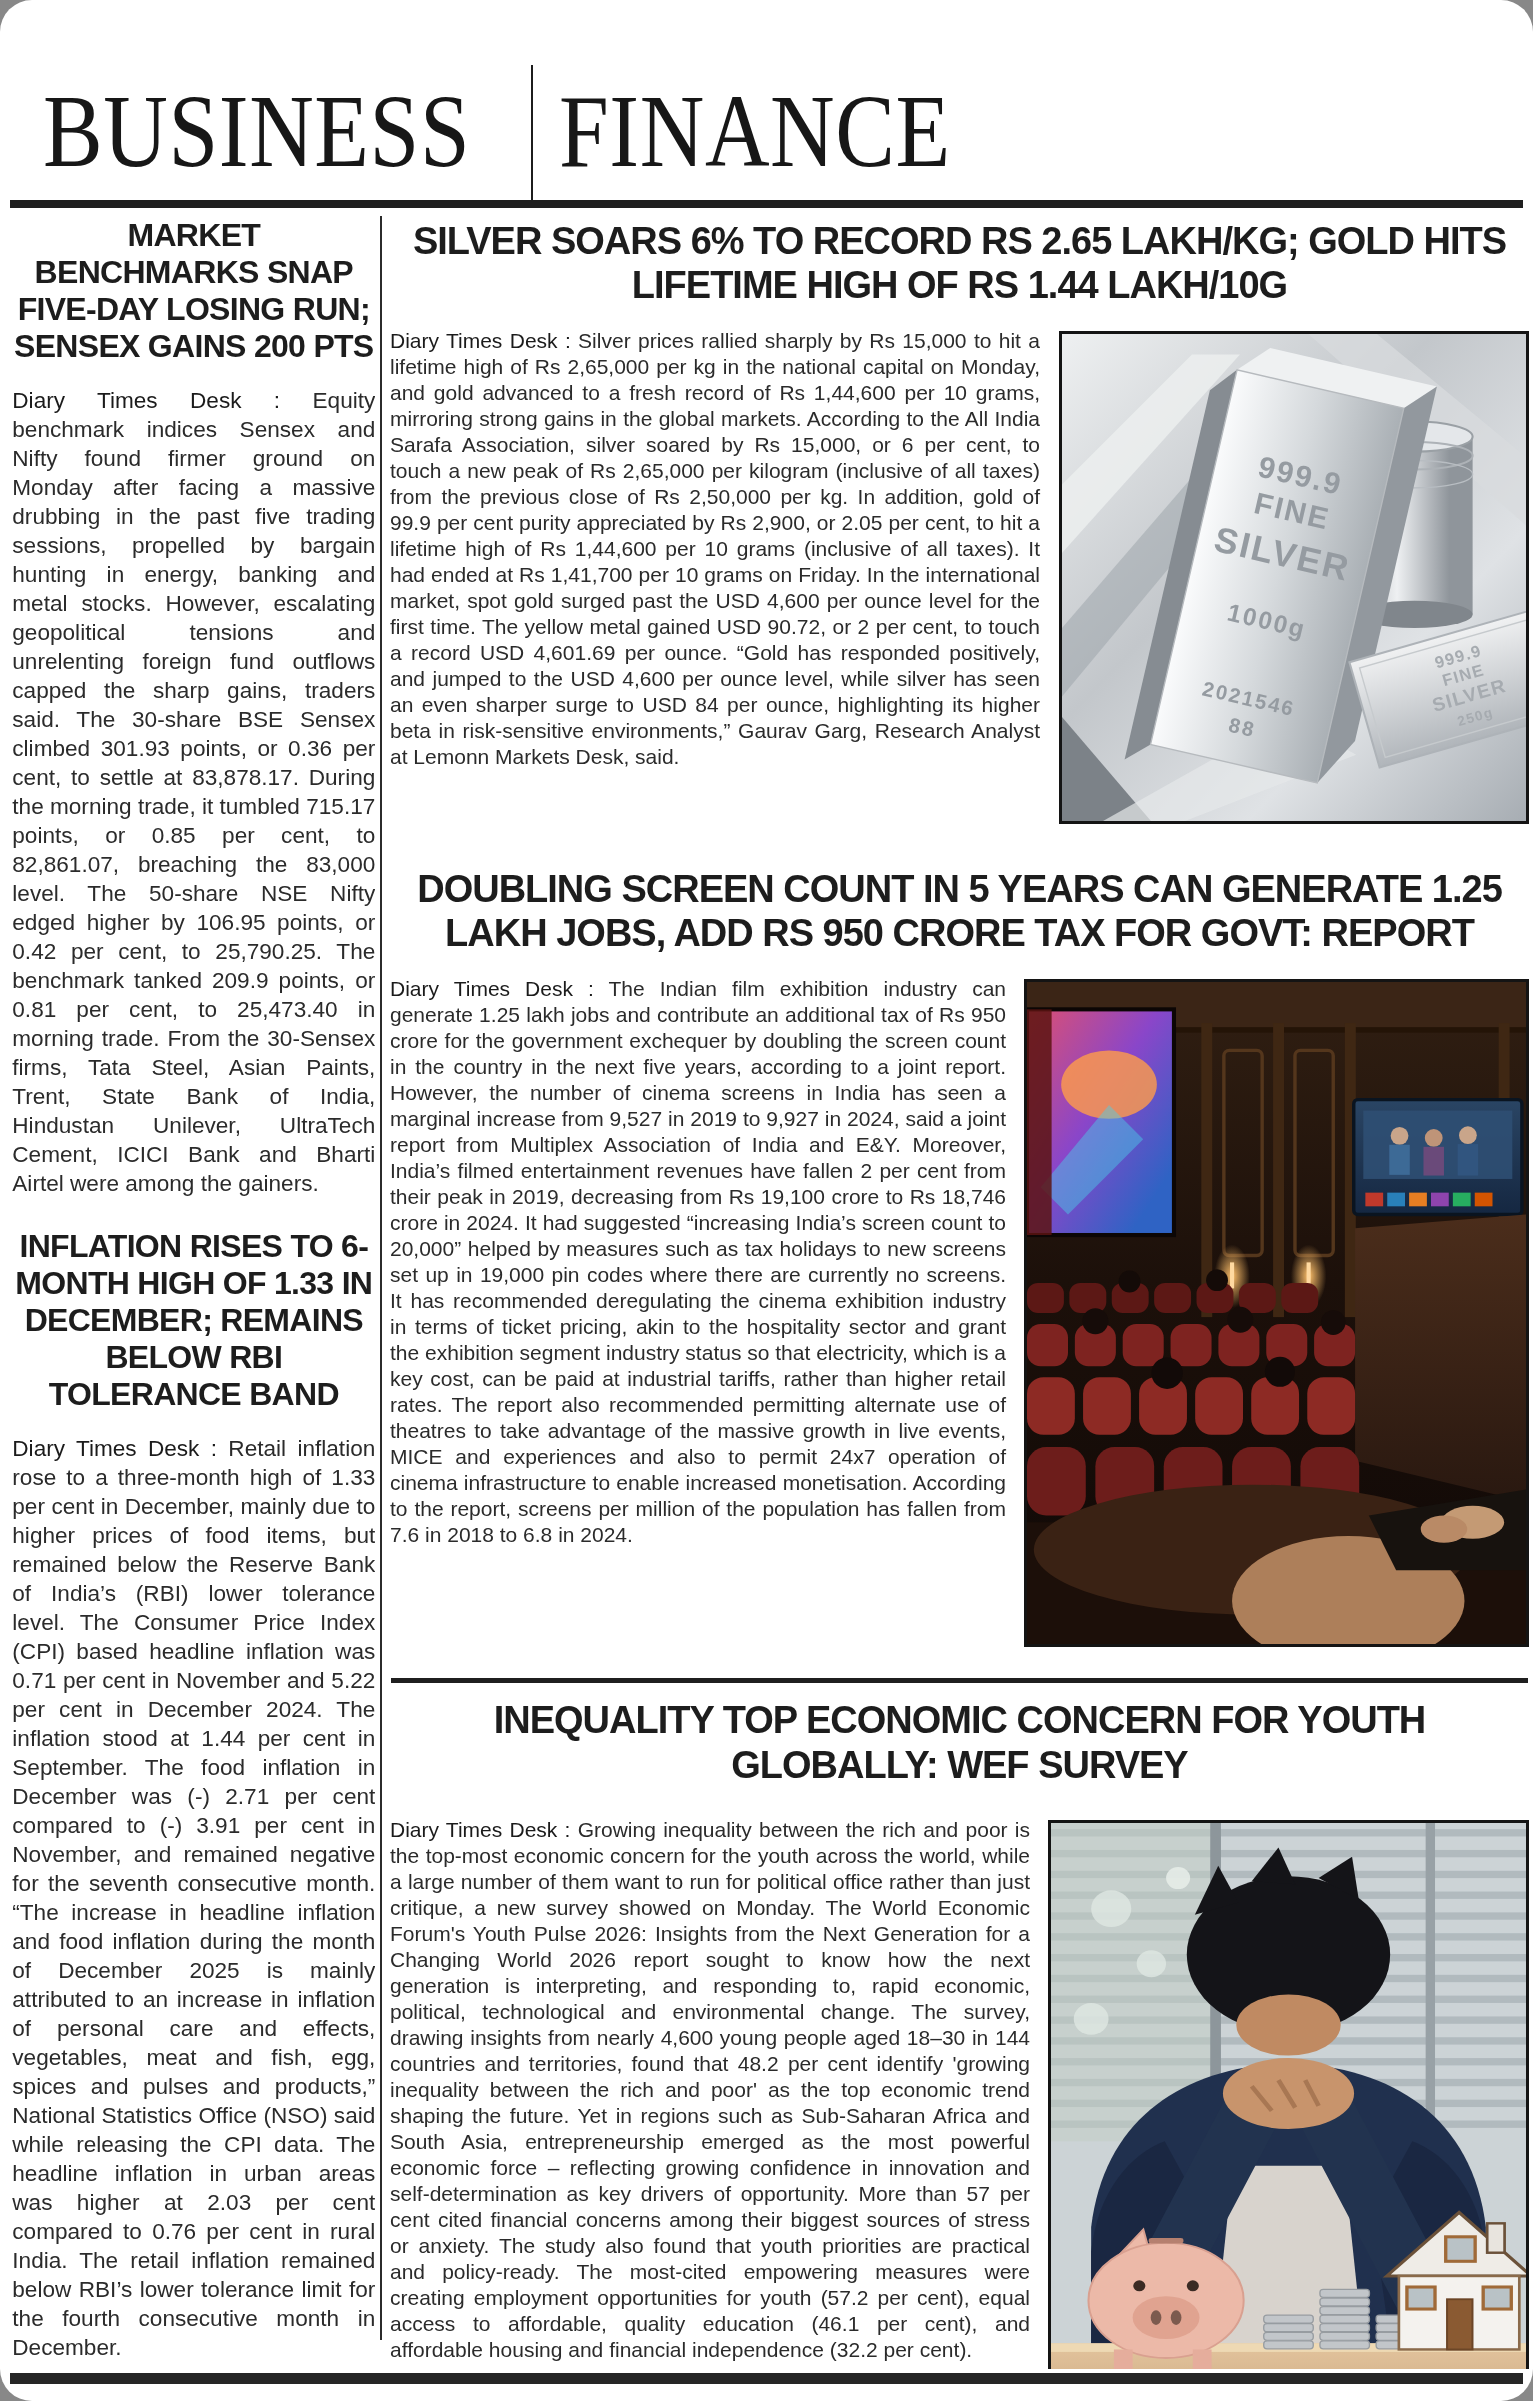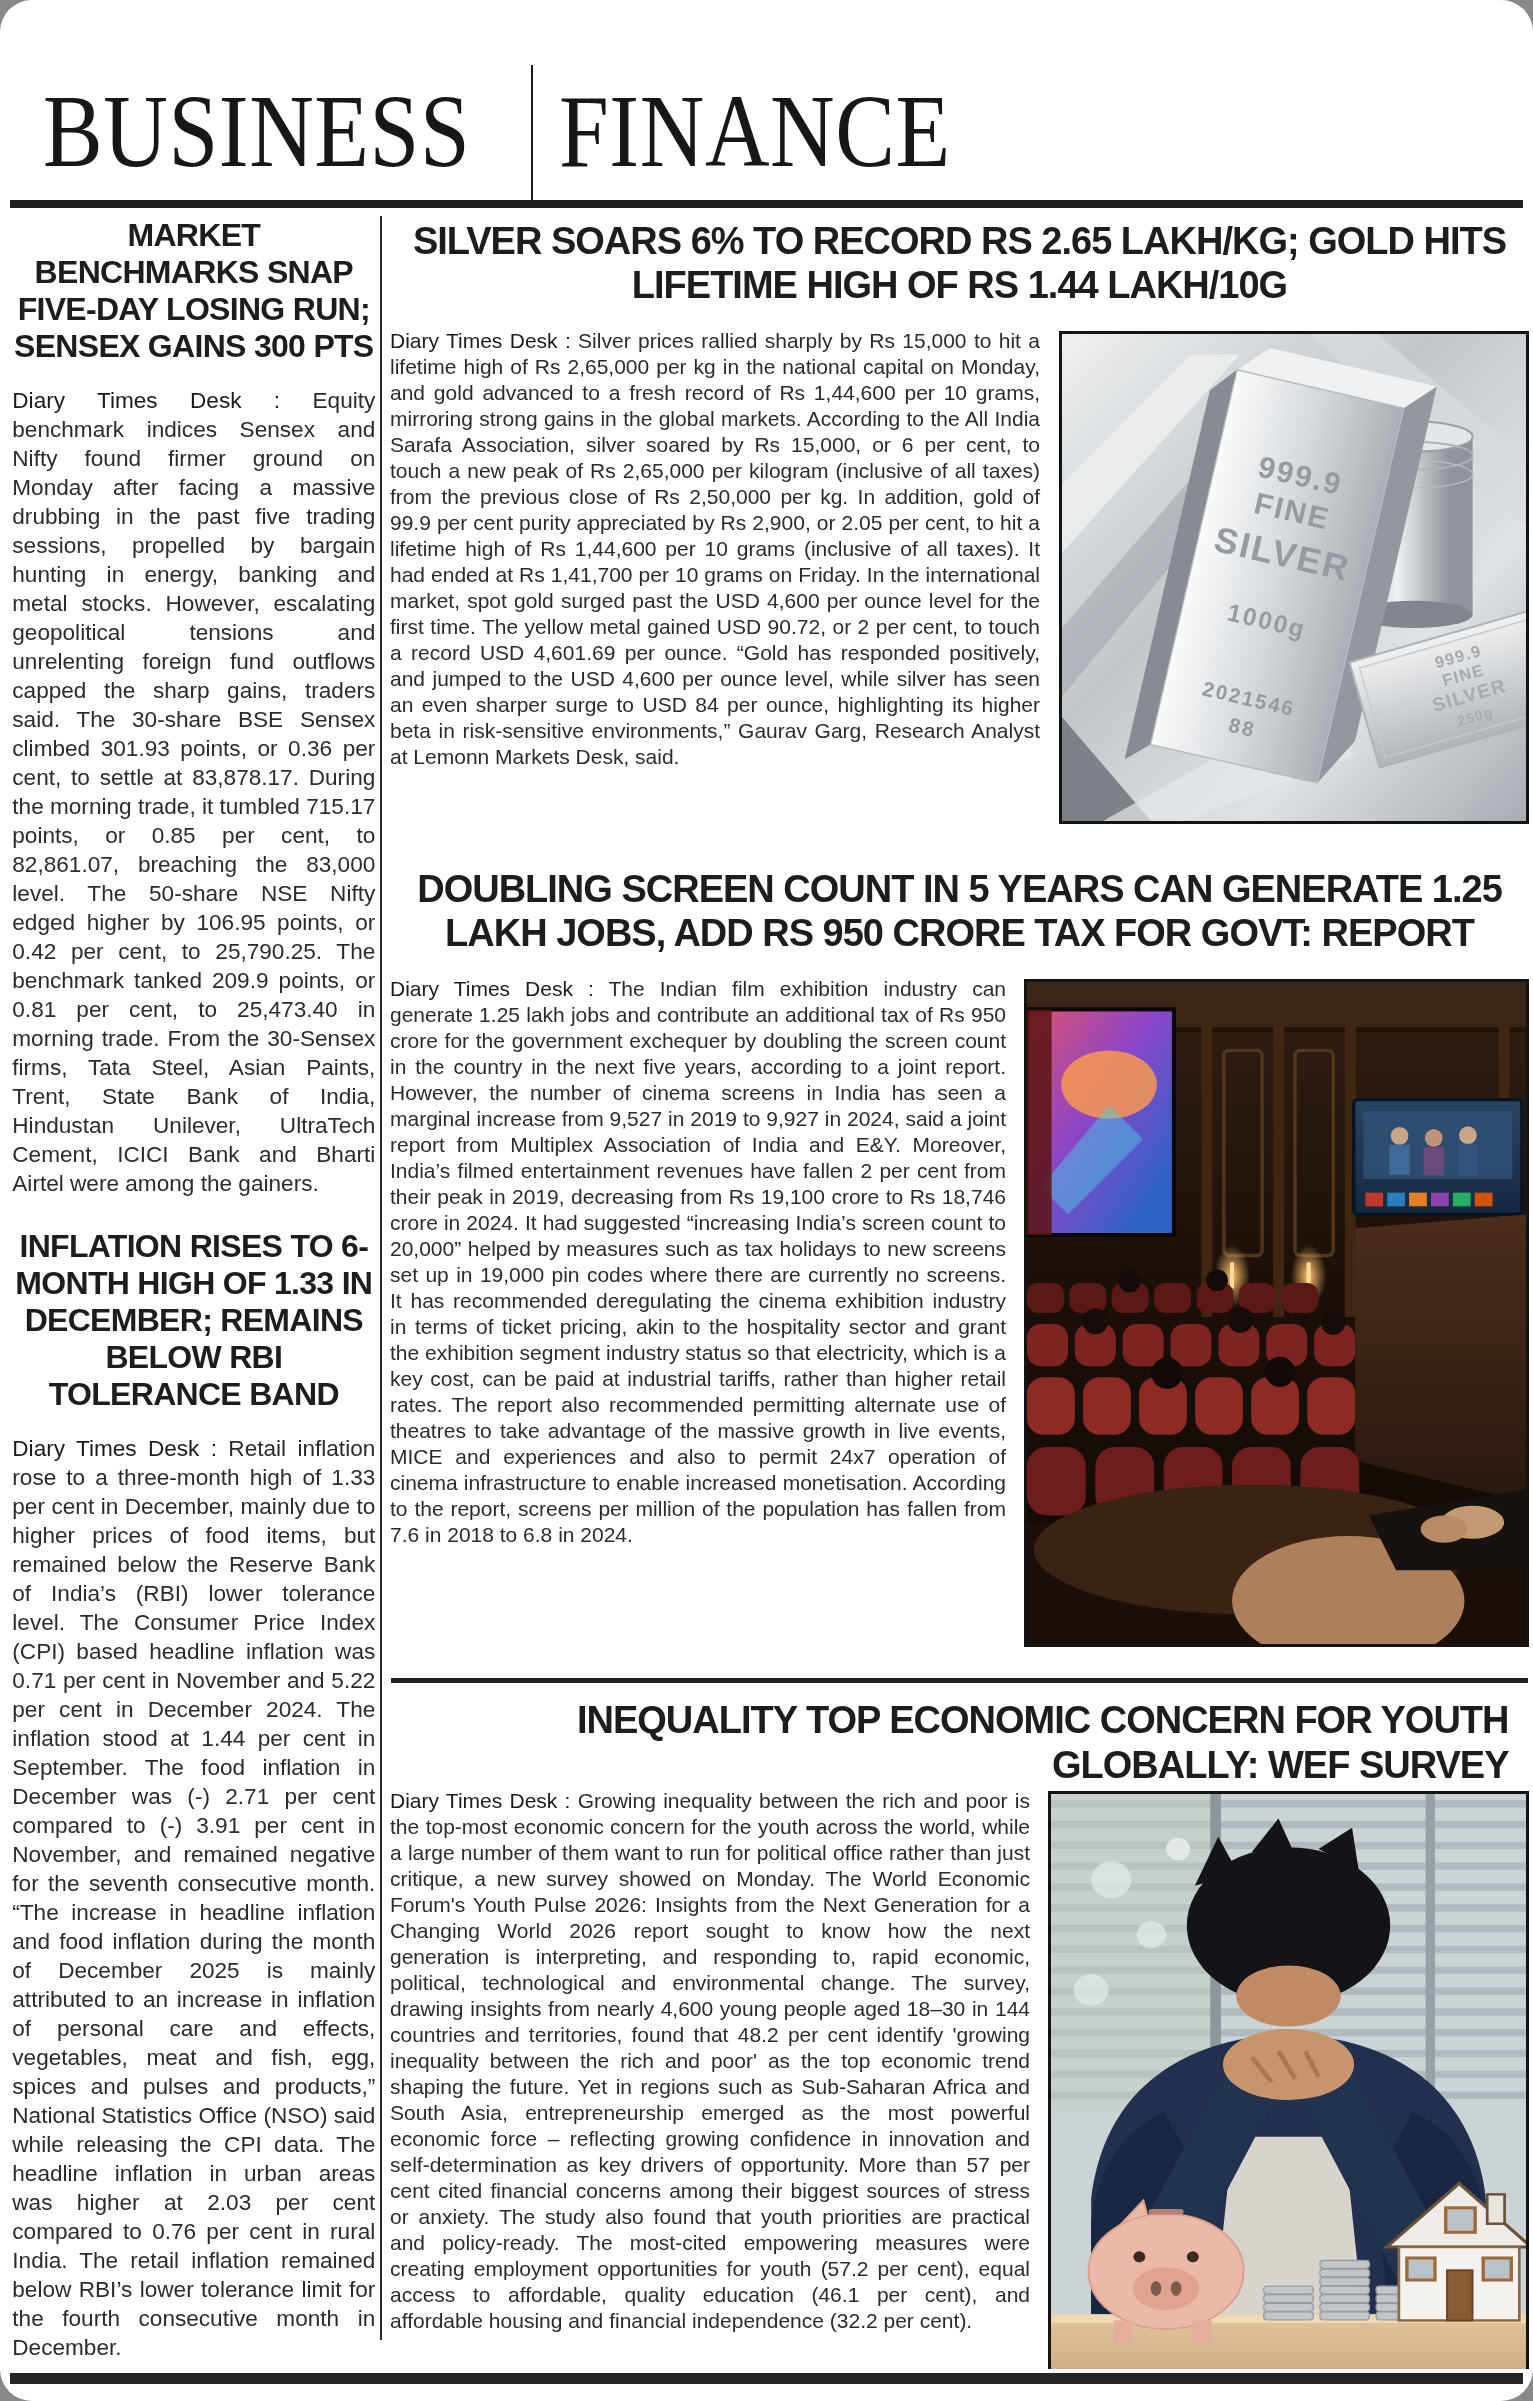--- a/index.html
+++ b/index.html
@@ -55,21 +55,21 @@
   <header class="masthead">
     <span class="mast-title mast-business">BUSINESS</span>
     <span class="mast-vrule"></span>
     <span class="mast-title mast-finance">FINANCE</span>
   </header>
   <div class="top-rule"></div>
   <div class="col-divider"></div>
 
   <aside class="left-col">
     <article>
-      <h2 class="head-sm">MARKET BENCHMARKS SNAP FIVE-DAY LOSING RUN; SENSEX GAINS 300 PTS</h2>
+      <h2 class="head-sm">MARKET BENCHMARKS SNAP FIVE-DAY LOSING RUN; SENSEX GAINS 200 PTS</h2>
       <p class="body-txt"><strong class="byline">Diary Times Desk :</strong> <span>Equity benchmark indices Sensex and Nifty found firmer ground on Monday after facing a massive drubbing in the past five trading sessions, propelled by bargain hunting in energy, banking and metal stocks. However, escalating geopolitical tensions and unrelenting foreign fund outflows capped the sharp gains, traders said. The 30-share BSE Sensex climbed 301.93 points, or 0.36 per cent, to settle at 83,878.17. During the morning trade, it tumbled 715.17 points, or 0.85 per cent, to 82,861.07, breaching the 83,000 level. The 50-share NSE Nifty edged higher by 106.95 points, or 0.42 per cent, to 25,790.25. The benchmark tanked 209.9 points, or 0.81 per cent, to 25,473.40 in morning trade. From the 30-Sensex firms, Tata Steel, Asian Paints, Trent, State Bank of India, Hindustan Unilever, UltraTech Cement, ICICI Bank and Bharti Airtel were among the gainers.</span></p>
     </article>
     <article>
       <h2 class="head-sm">INFLATION RISES TO 6-MONTH HIGH OF 1.33 IN DECEMBER; REMAINS BELOW RBI TOLERANCE BAND</h2>
       <p class="body-txt"><strong class="byline">Diary Times Desk :</strong> <span>Retail inflation rose to a three-month high of 1.33 per cent in December, mainly due to higher prices of food items, but remained below the Reserve Bank of India’s (RBI) lower tolerance level. The Consumer Price Index (CPI) based headline inflation was 0.71 per cent in November and 5.22 per cent in December 2024. The inflation stood at 1.44 per cent in September. The food inflation in December was (-) 2.71 per cent compared to (-) 3.91 per cent in November, and remained negative for the seventh consecutive month. “The increase in headline inflation and food inflation during the month of December 2025 is mainly attributed to an increase in inflation of personal care and effects, vegetables, meat and fish, egg, spices and pulses and products,” National Statistics Office (NSO) said while releasing the CPI data. The headline inflation in urban areas was higher at 2.03 per cent compared to 0.76 per cent in rural India. The retail inflation remained below RBI’s lower tolerance limit for the fourth consecutive month in December.</span></p>
     </article>
   </aside>
 
   <main class="main-col">
 
@@ -265,21 +265,21 @@
           </g>
         </svg>
       </figure>
       <p class="body-txt"><strong class="byline">Diary Times Desk :</strong> <span>The Indian film exhibition industry can generate 1.25 lakh jobs and contribute an additional tax of Rs 950 crore for the government exchequer by doubling the screen count in the country in the next five years, according to a joint report. However, the number of cinema screens in India has seen a marginal increase from 9,527 in 2019 to 9,927 in 2024, said a joint report from Multiplex Association of India and E&amp;Y. Moreover, India’s filmed entertainment revenues have fallen 2 per cent from their peak in 2019, decreasing from Rs 19,100 crore to Rs 18,746 crore in 2024. It had suggested “increasing India’s screen count to 20,000” helped by measures such as tax holidays to new screens set up in 19,000 pin codes where there are currently no screens. It has recommended deregulating the cinema exhibition industry in terms of ticket pricing, akin to the hospitality sector and grant the exhibition segment industry status so that electricity, which is a key cost, can be paid at industrial tariffs, rather than higher retail rates. The report also recommended permitting alternate use of theatres to take advantage of the massive growth in live events, MICE and experiences and also to permit 24x7 operation of cinema infrastructure to enable increased monetisation. According to the report, screens per million of the population has fallen from 7.6 in 2018 to 6.8 in 2024.</span></p>
       <div class="clr"></div>
     </article>
 
     <hr class="section-rule">
 
     <article>
-      <h1 class="head-lg" style="margin-bottom:1px;text-align:right;">INEQUALITY TOP ECONOMIC CONCERN FOR YOUTH GLOBALLY: WEF SURVEY</h1>
+      <h1 class="head-lg" style="margin-bottom:30px;">INEQUALITY TOP ECONOMIC CONCERN FOR YOUTH GLOBALLY: WEF SURVEY</h1>
       <figure class="fig-wef">
         <svg viewBox="0 0 710 972" preserveAspectRatio="none">
           <defs>
             <linearGradient id="wdesk" x1="0" y1="0" x2="0" y2="1">
               <stop offset="0" stop-color="#e3c49e"></stop>
                 <stop offset="1" stop-color="#c9a67c"></stop>
             </linearGradient>
           </defs>
           <rect width="710" height="972" fill="#ccd3d6"></rect>
           <g opacity=".75">

